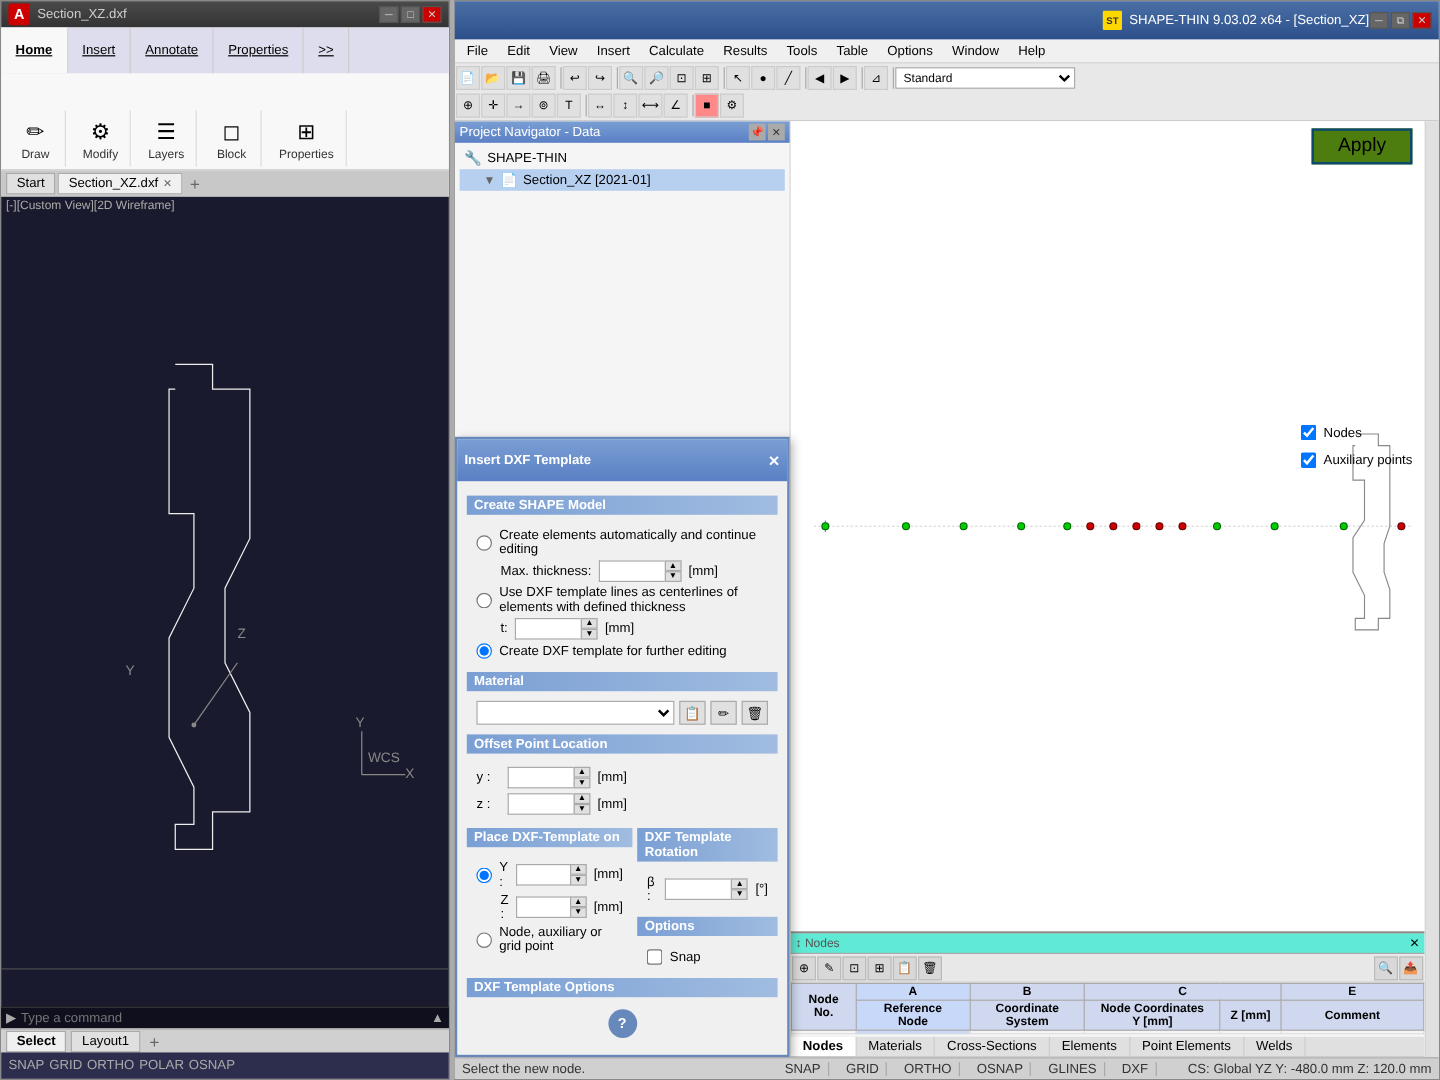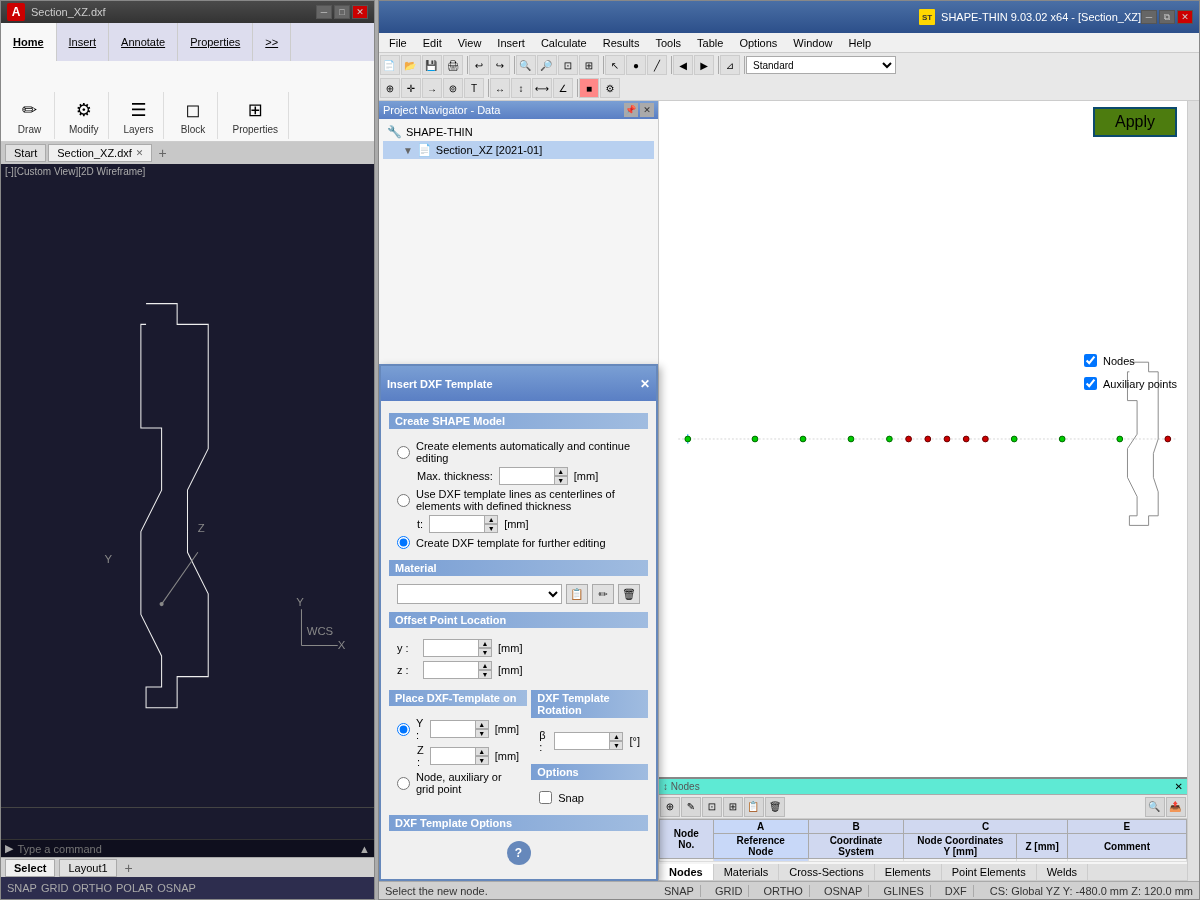--- a/index.html
+++ b/index.html
@@ -682,15 +682,15 @@
   </div>
 
   <div class="st-statusbar">
     <span style="flex:1;">Select the new node.</span>
     <span class="status-field">SNAP</span>
     <span class="status-field">GRID</span>
     <span class="status-field">ORTHO</span>
     <span class="status-field">OSNAP</span>
     <span class="status-field">GLINES</span>
     <span class="status-field">DXF</span>
-    <span style="margin-left:8px;">CS: Global YZ Y: -480.0 mm  Z: 120.0 mm</span>
+    <span style="margin-left:18px;">CS: Global YZ Y: -480.0 mm  Z: 120.0 mm</span>
   </div>
 </div>
 
 </body></html>

